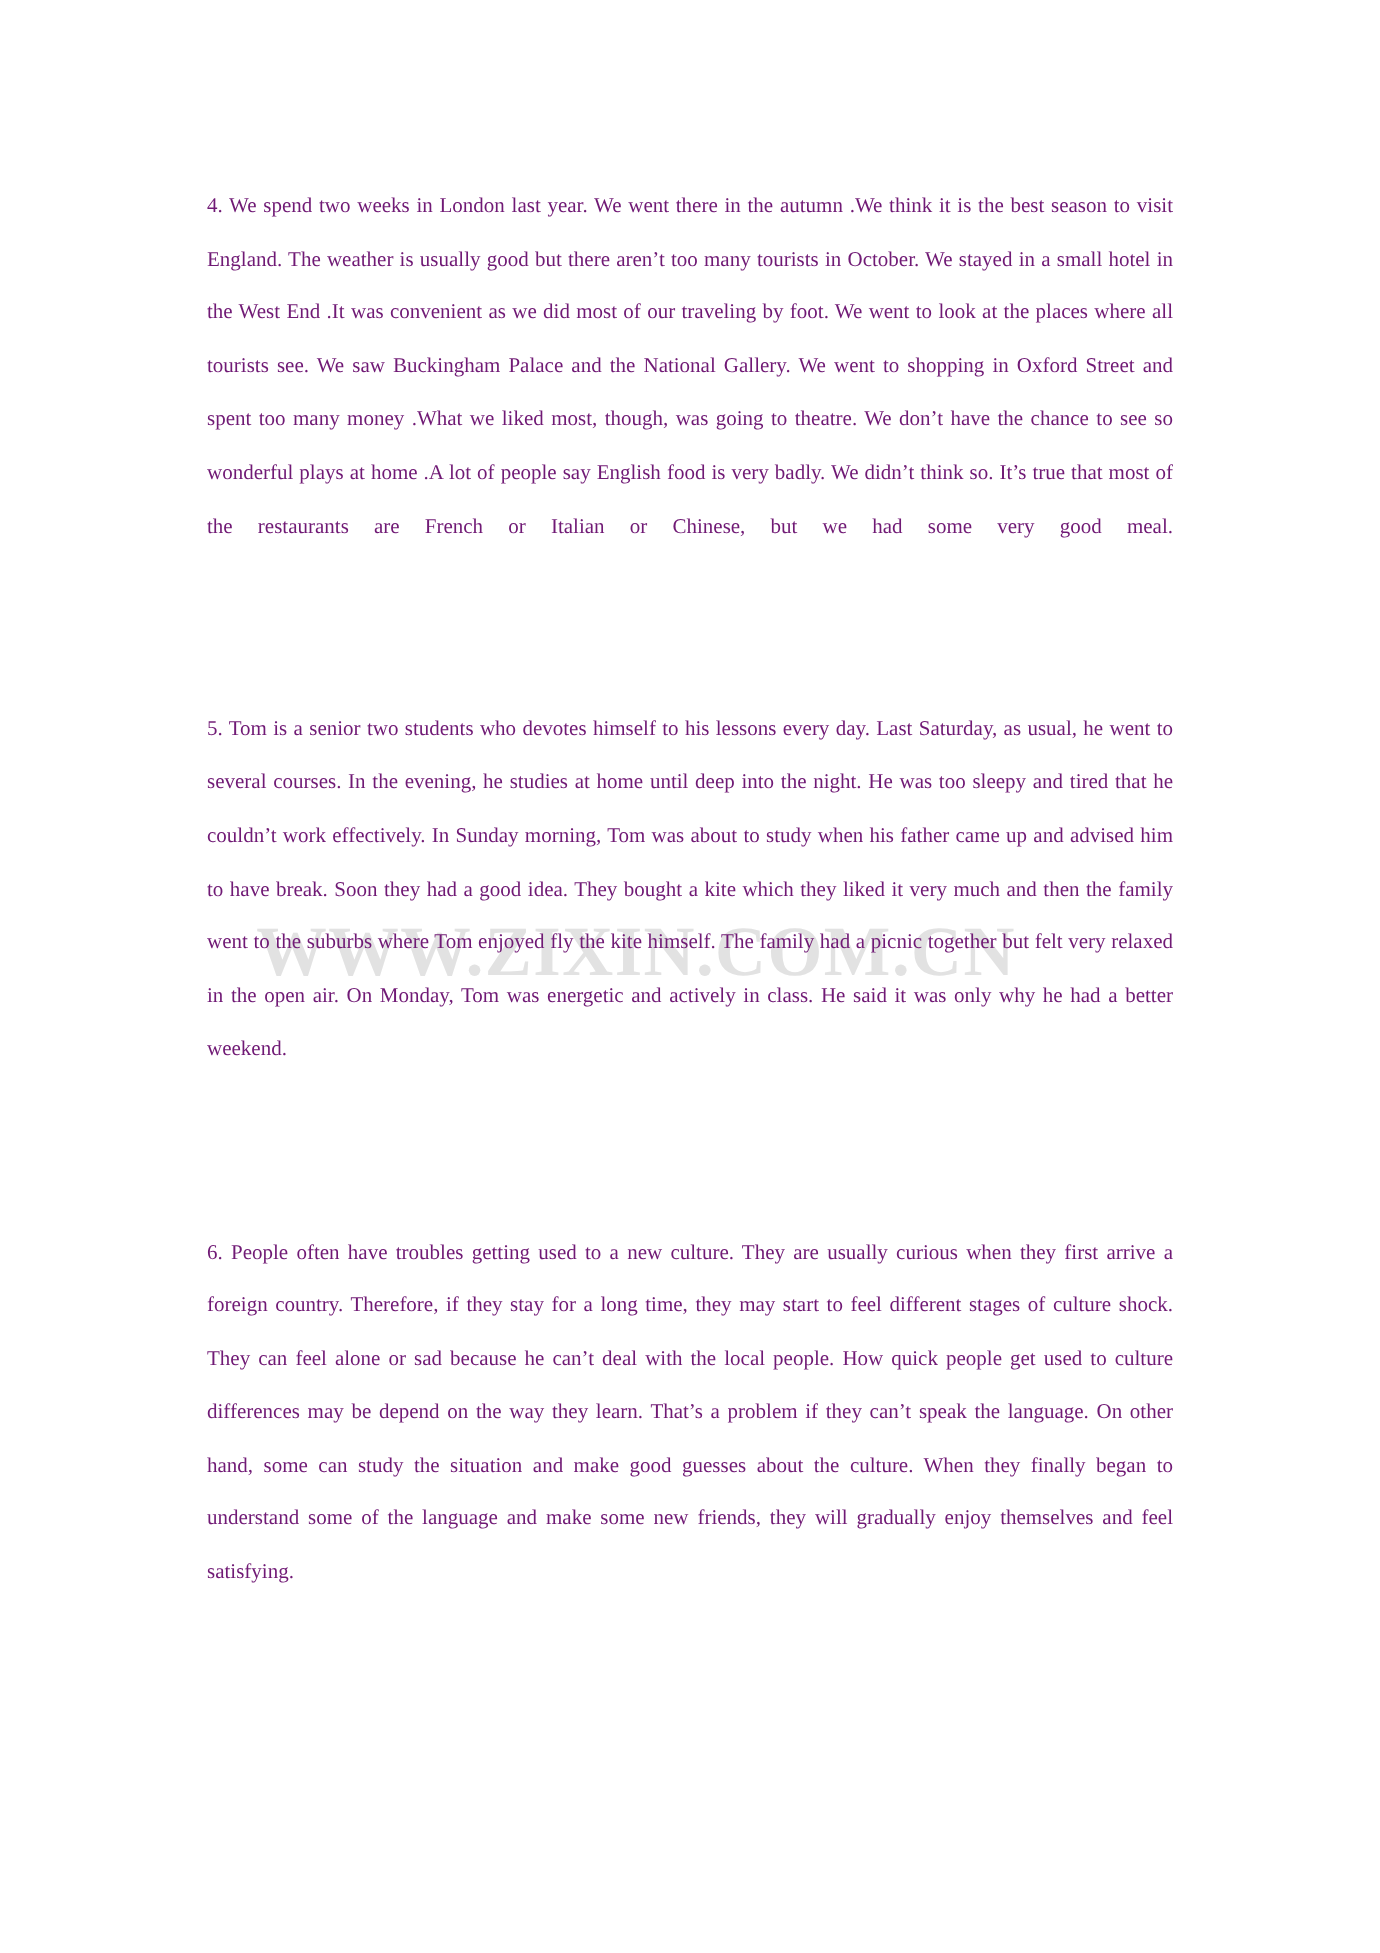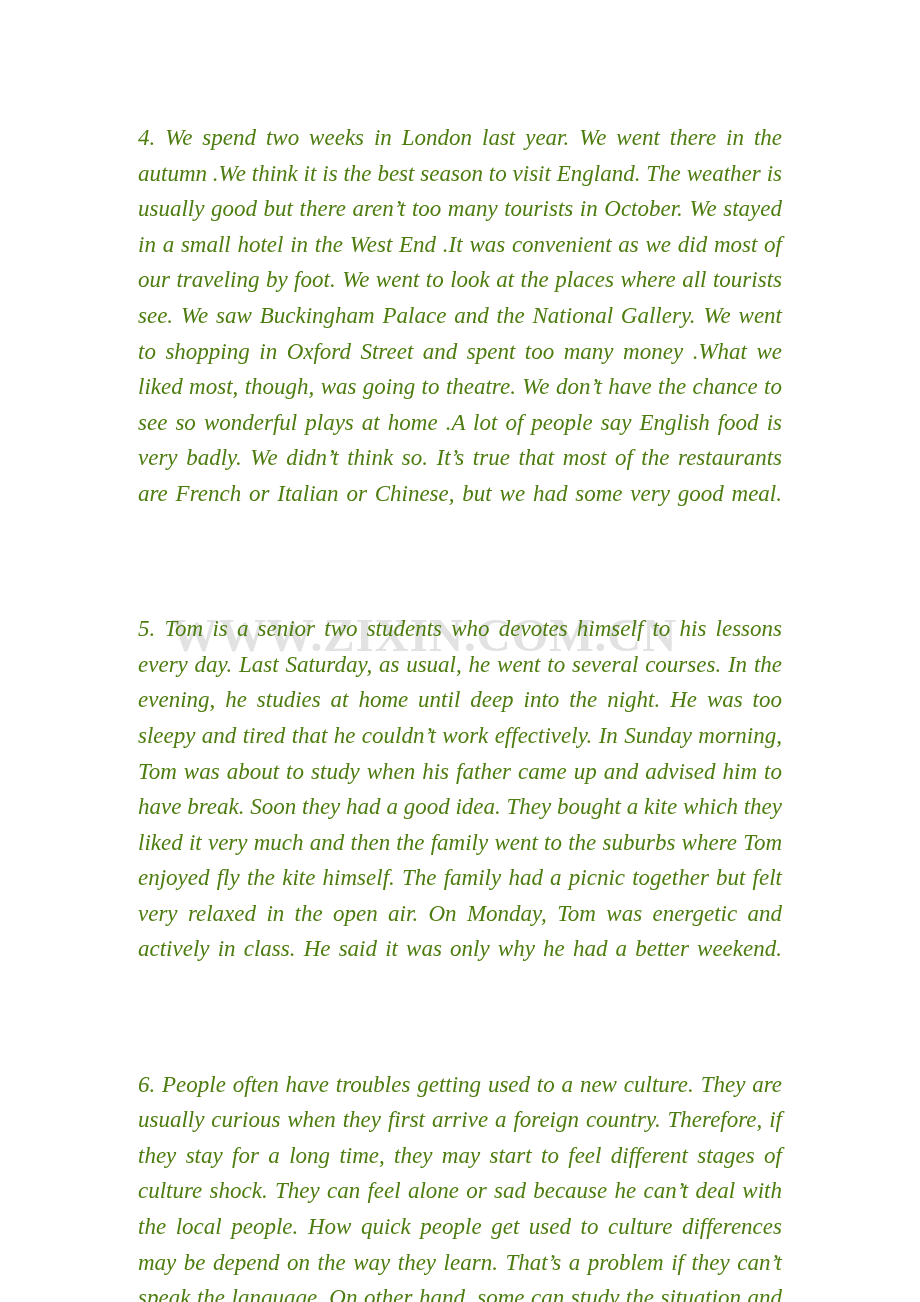--- a/index.html
+++ b/index.html
@@ -41,28 +41,27 @@
   }
   .content {
     position: absolute;
     left: 138px;
     top: 120px;
     width: 644px;
     z-index: 2;
   }
   .para {
     margin: 0;
-    font-size: 23px;
+    font-size: 14px;
     line-height: 35.6px;
-    color: #4d7c0f;
+    color: #701a75;
     text-align: justify;
     text-justify: inter-word;
     -webkit-hyphens: none;
     hyphens: none;
-    font-style: italic;
   }
   .para::after {
     content: "";
     display: inline-block;
     width: 100%;
   }
   .para-gap-4 { margin-bottom: 64px; }
   .para-gap-5 { margin-bottom: 64px; }
 </style>
 </head>

